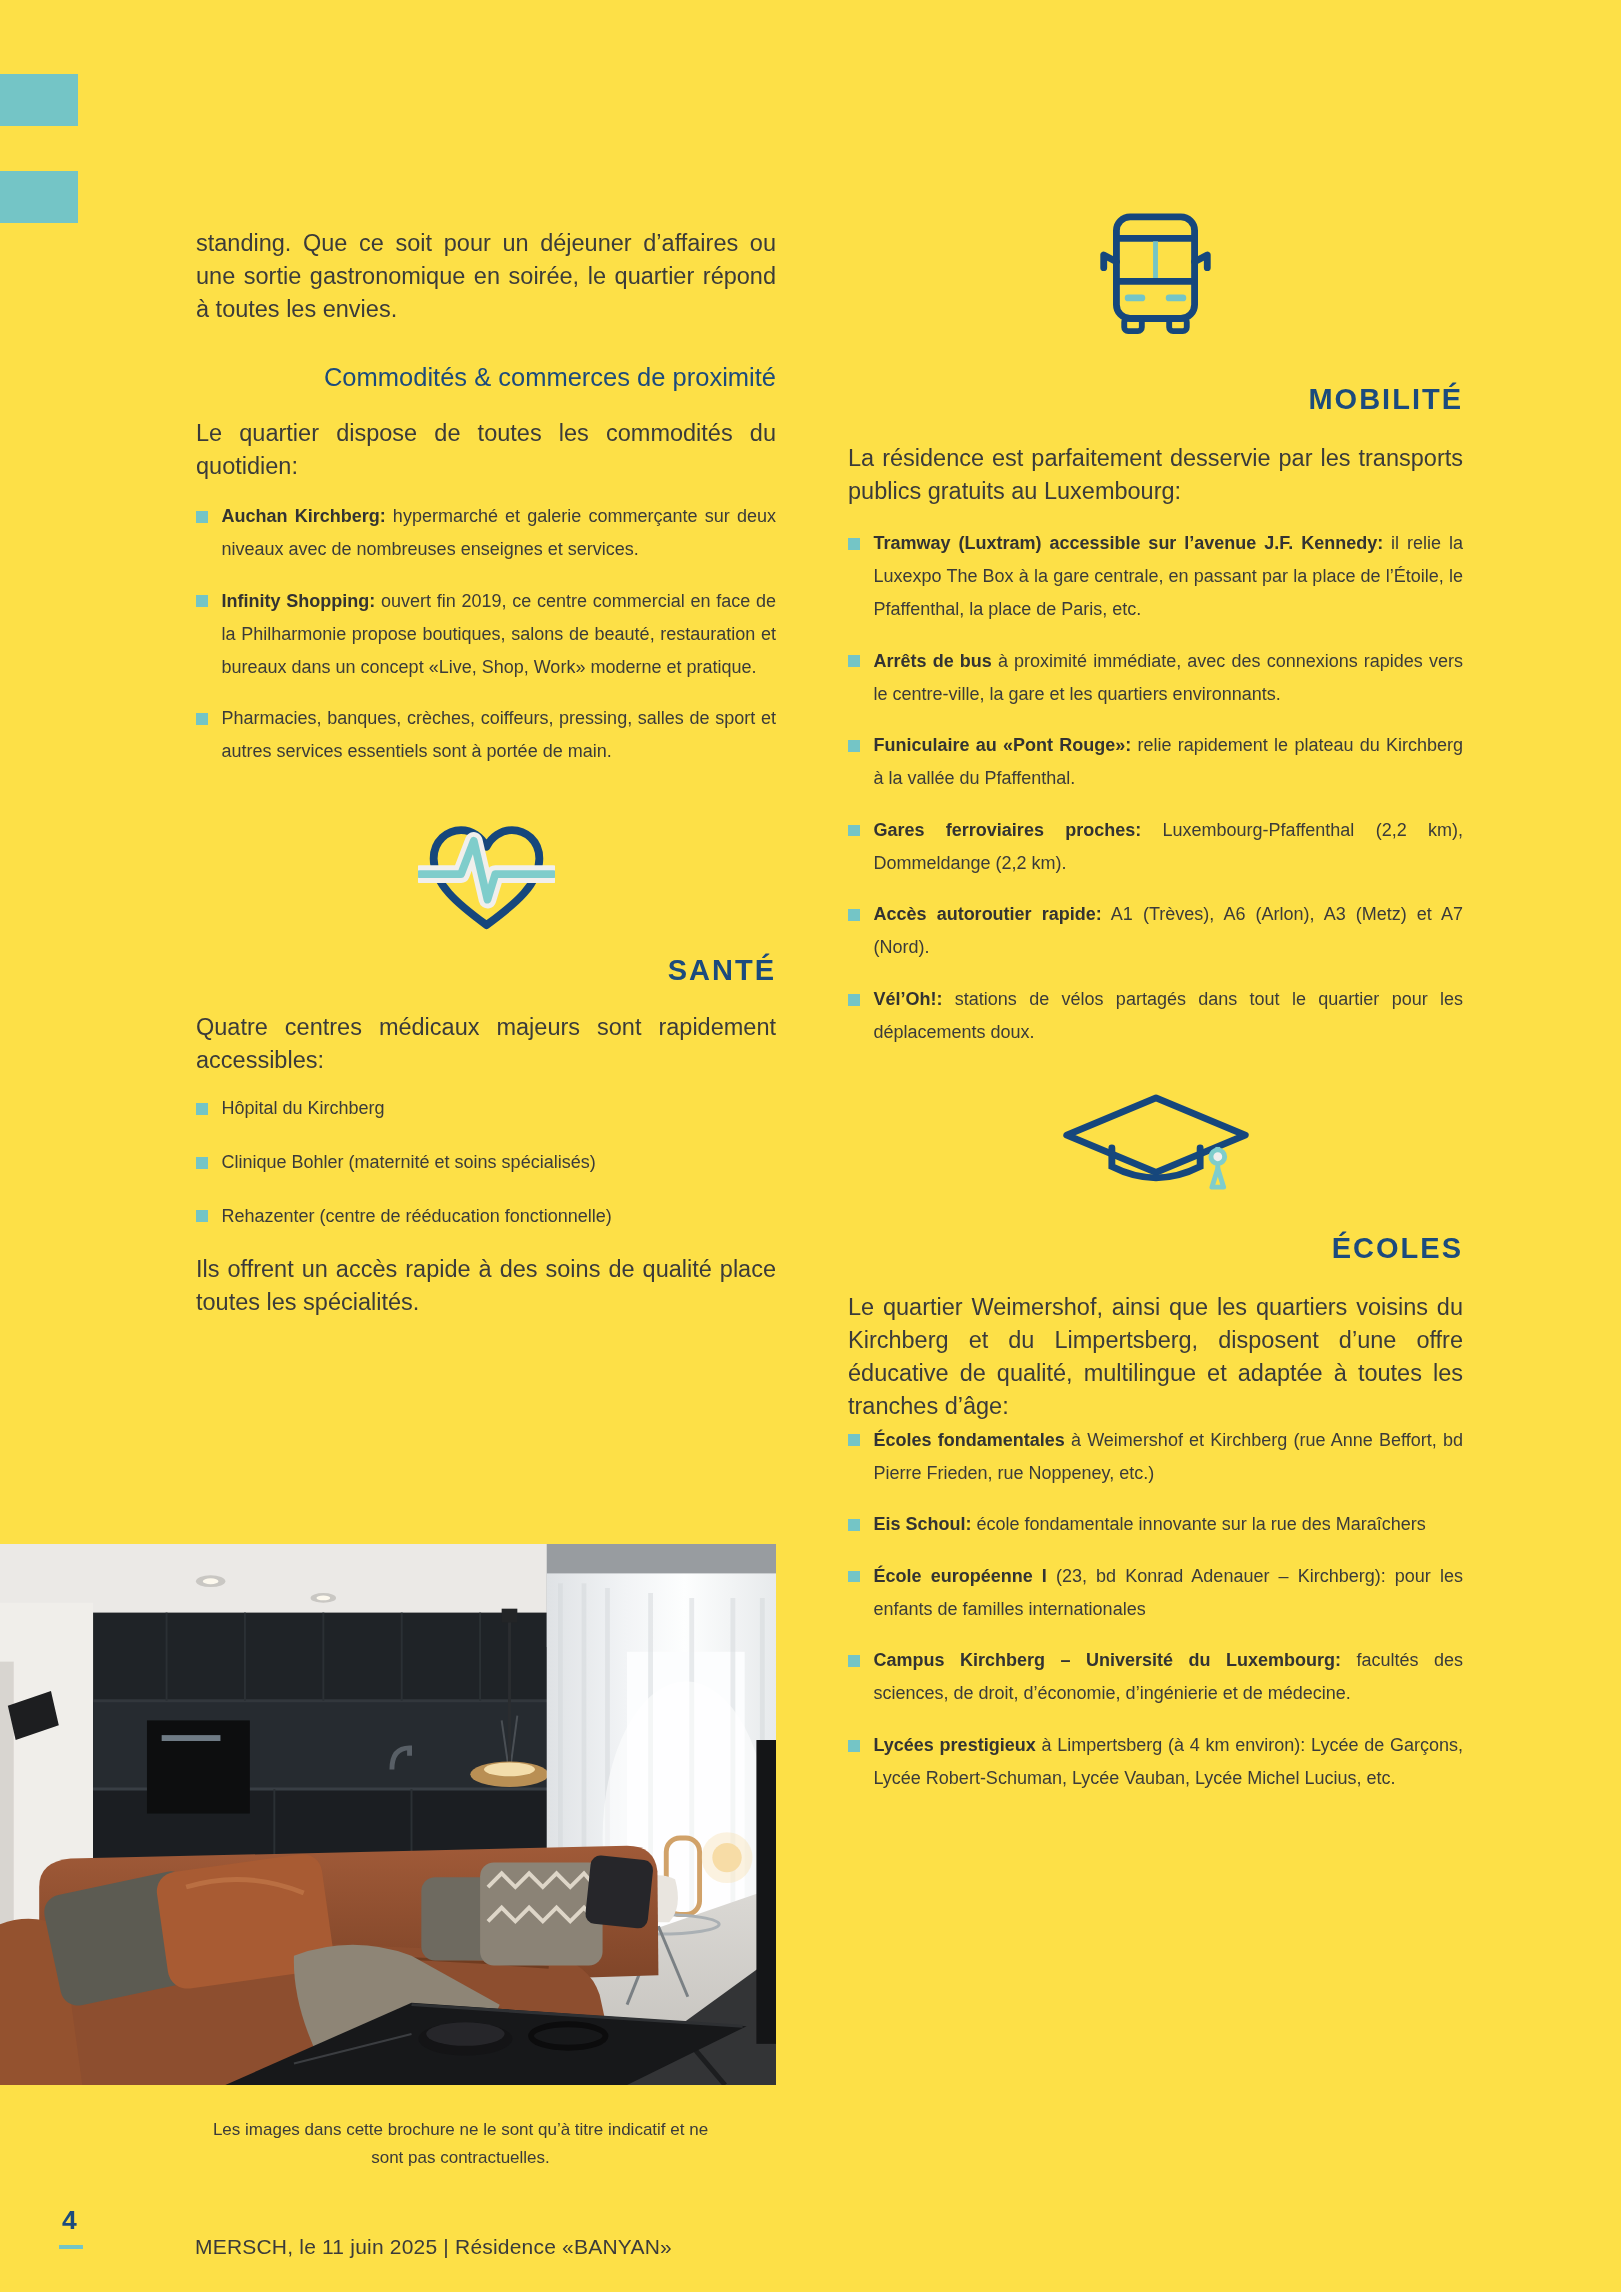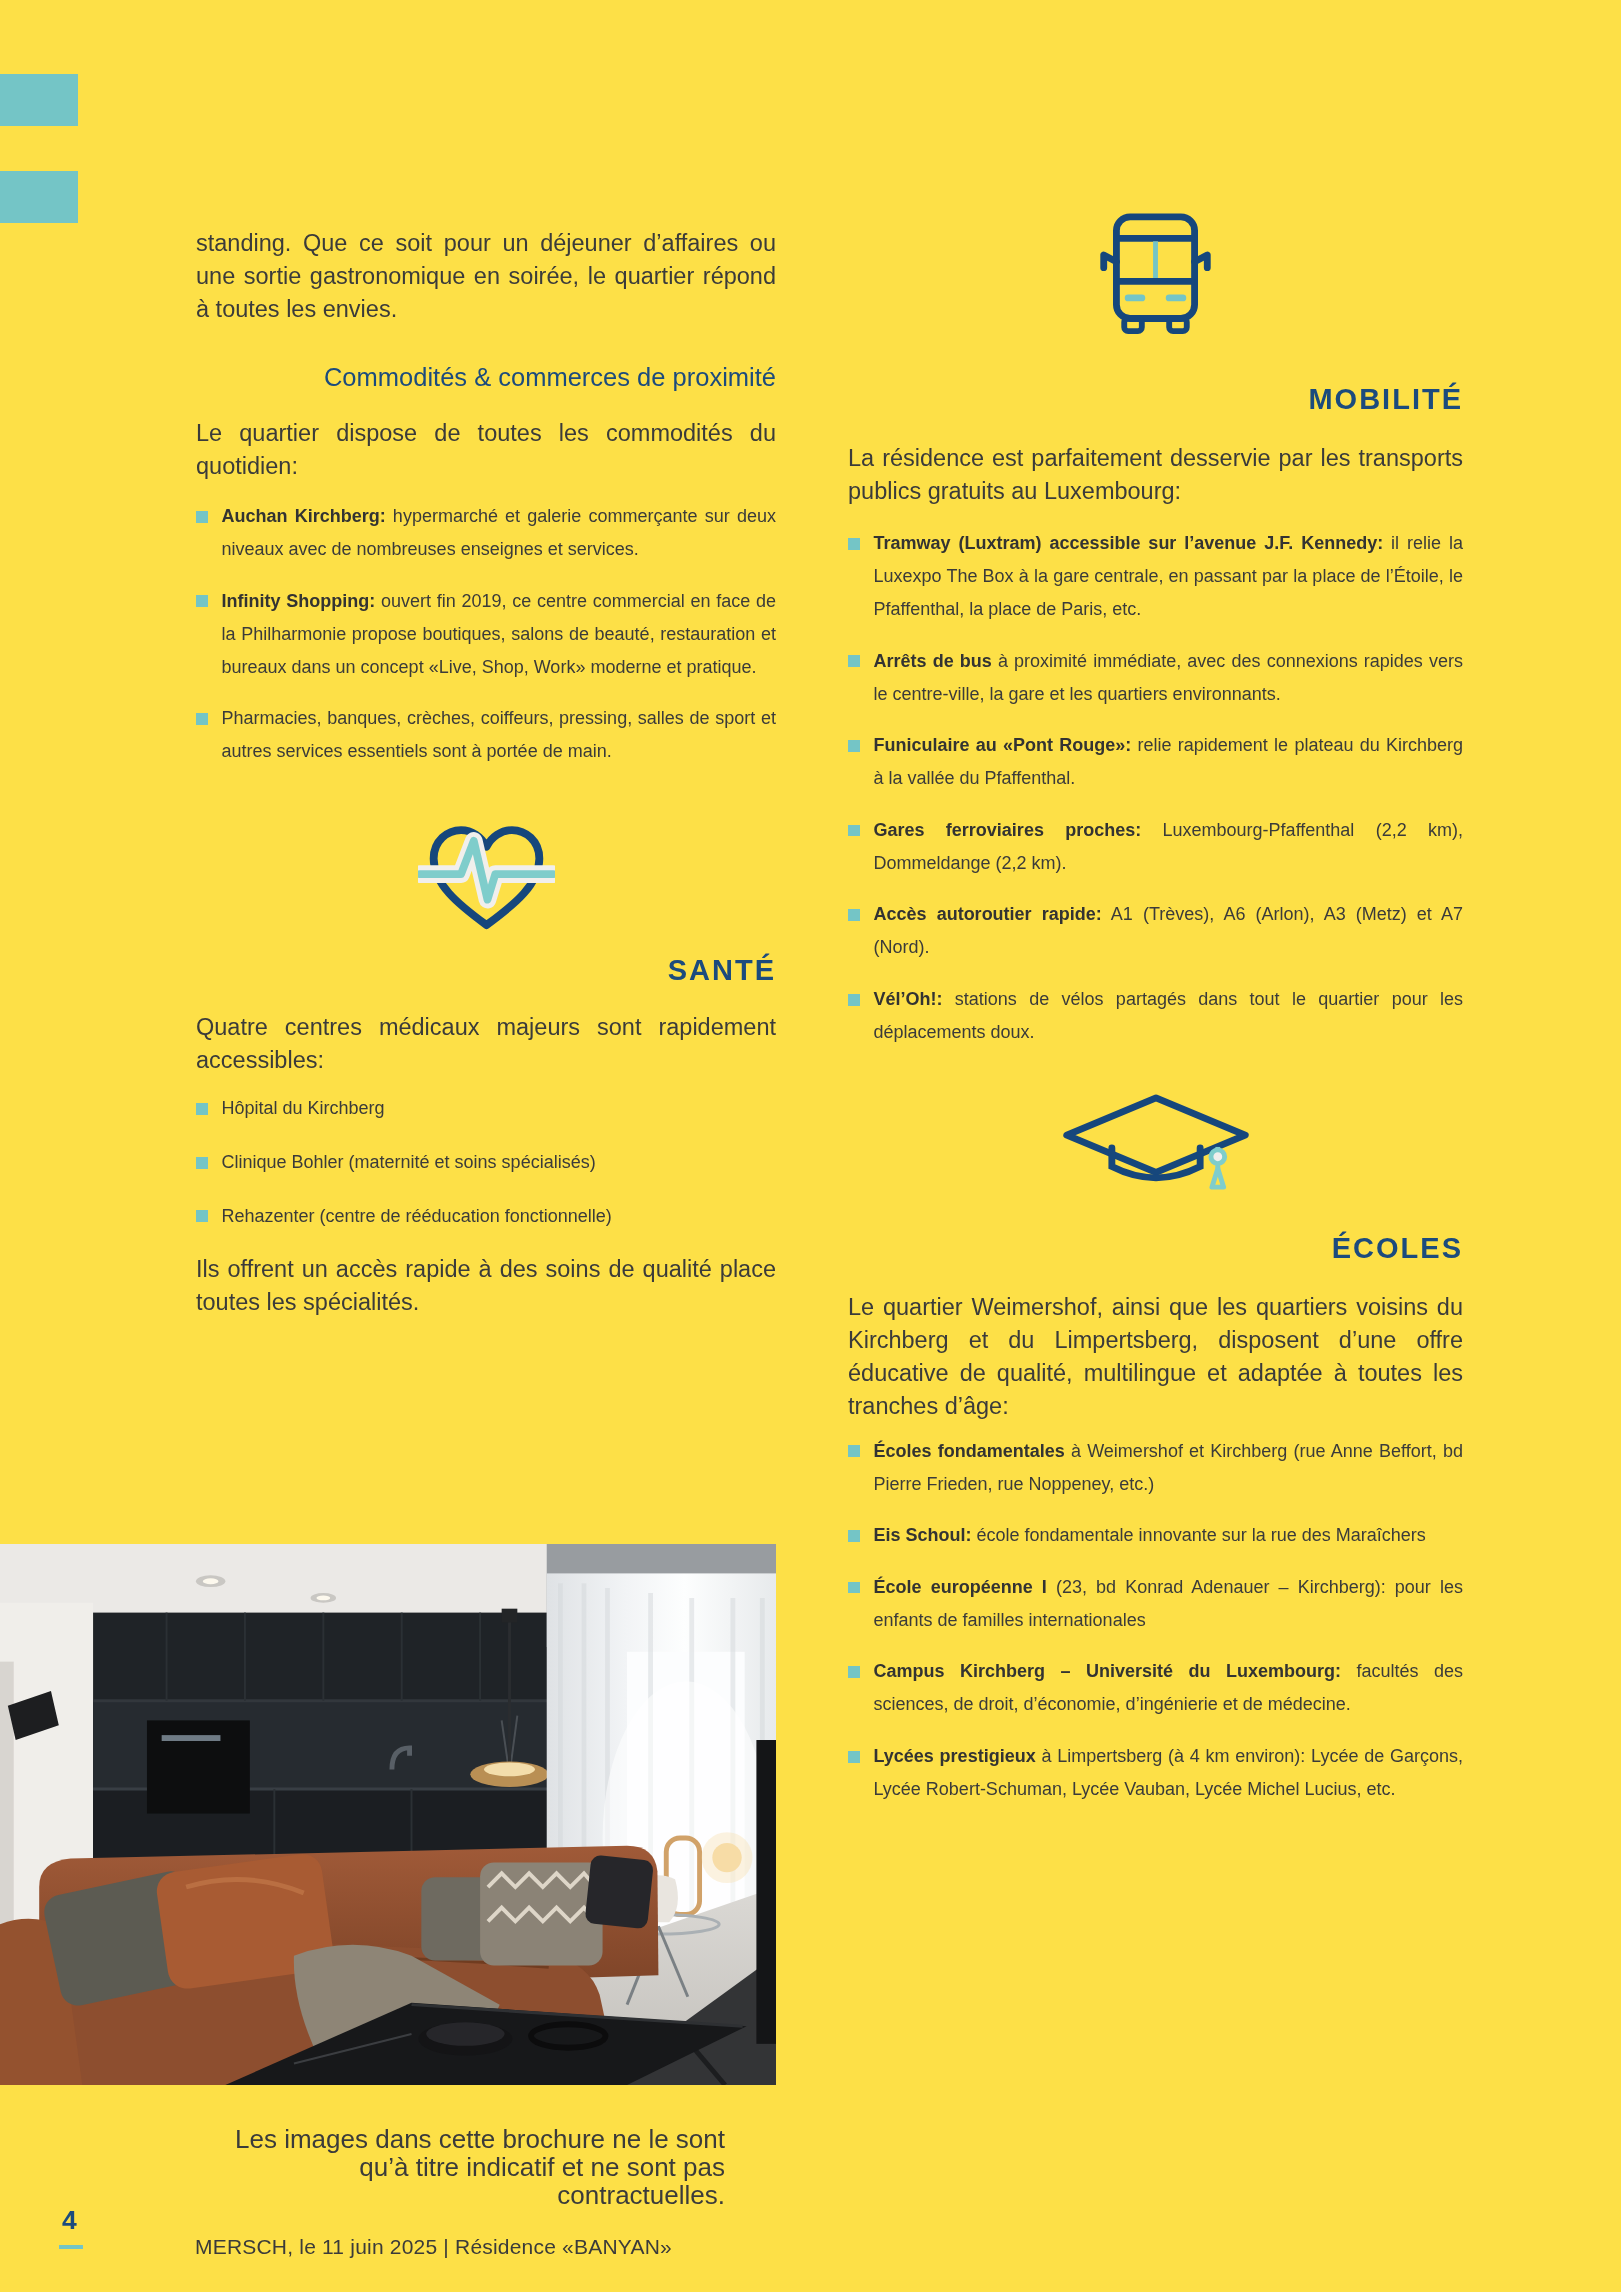--- a/index.html
+++ b/index.html
@@ -38,28 +38,28 @@
   .sante-bullets{margin-top:15.7px;}
   .sante-bullets .bullet{margin-bottom:20.6px;}
   .outro{margin-top:0;}
 
   .mob-head{margin-top:43px;}
   .mob-lead{margin-top:23.5px;}
   .mob-bullets{margin-top:19.6px;}
   .cap-icon{margin-top:43px;}
   .eco-head{margin-top:35px;}
   .eco-lead{margin-top:23.5px;}
-  .eco-bullets{margin-top:12px;}
+  .eco-bullets{margin-top:1px;}
 
   
   .photo{position:absolute;left:0;top:1544px;width:776px;height:541px;overflow:hidden;}
   .photo svg{display:block;width:100%;height:100%;}
 
-  .caption{position:absolute;left:196px;top:2099px;width:529px;font-size:26px;line-height:28px;
-           color:#3b3b3a;text-align:right;}
+  .caption{position:absolute;left:196px;top:2099px;width:529px;font-size:17px;line-height:28px;
+           color:#3b3b3a;text-align:center;}
 
   
   .pagenum{position:absolute;left:62px;top:2205px;font-size:26.5px;font-weight:700;color:#1c4b7d;}
   .pagenum-line{position:absolute;left:59px;top:2245px;width:23.5px;height:3.9px;background:#74c5c6;}
   .footer-text{position:absolute;left:195px;top:2211px;font-size:21px;letter-spacing:0.2px;color:#3b3b3a;margin-top:24px;}
 </style>
 </head>
 <body>
 
 <div class="page">

